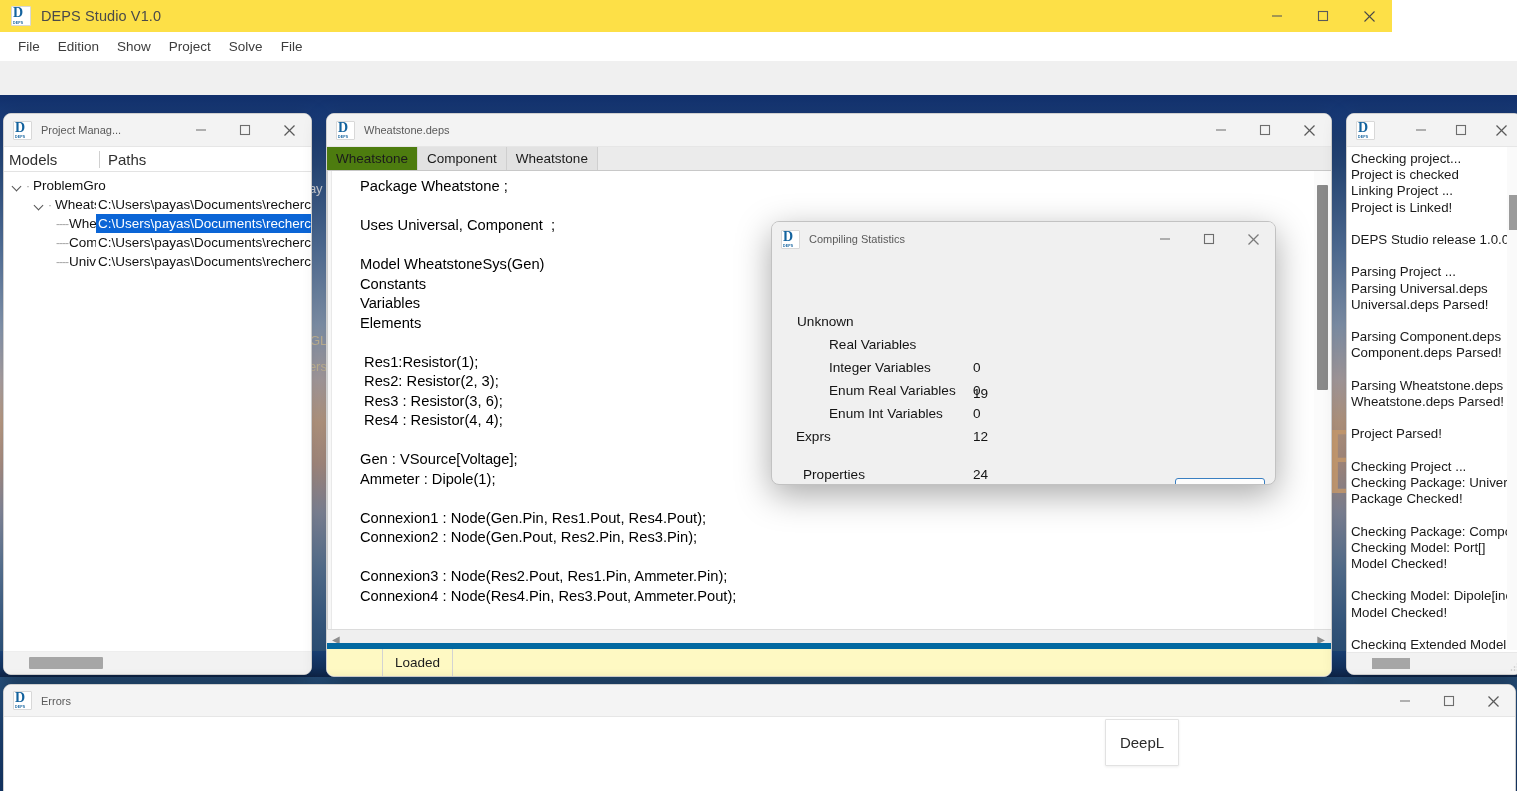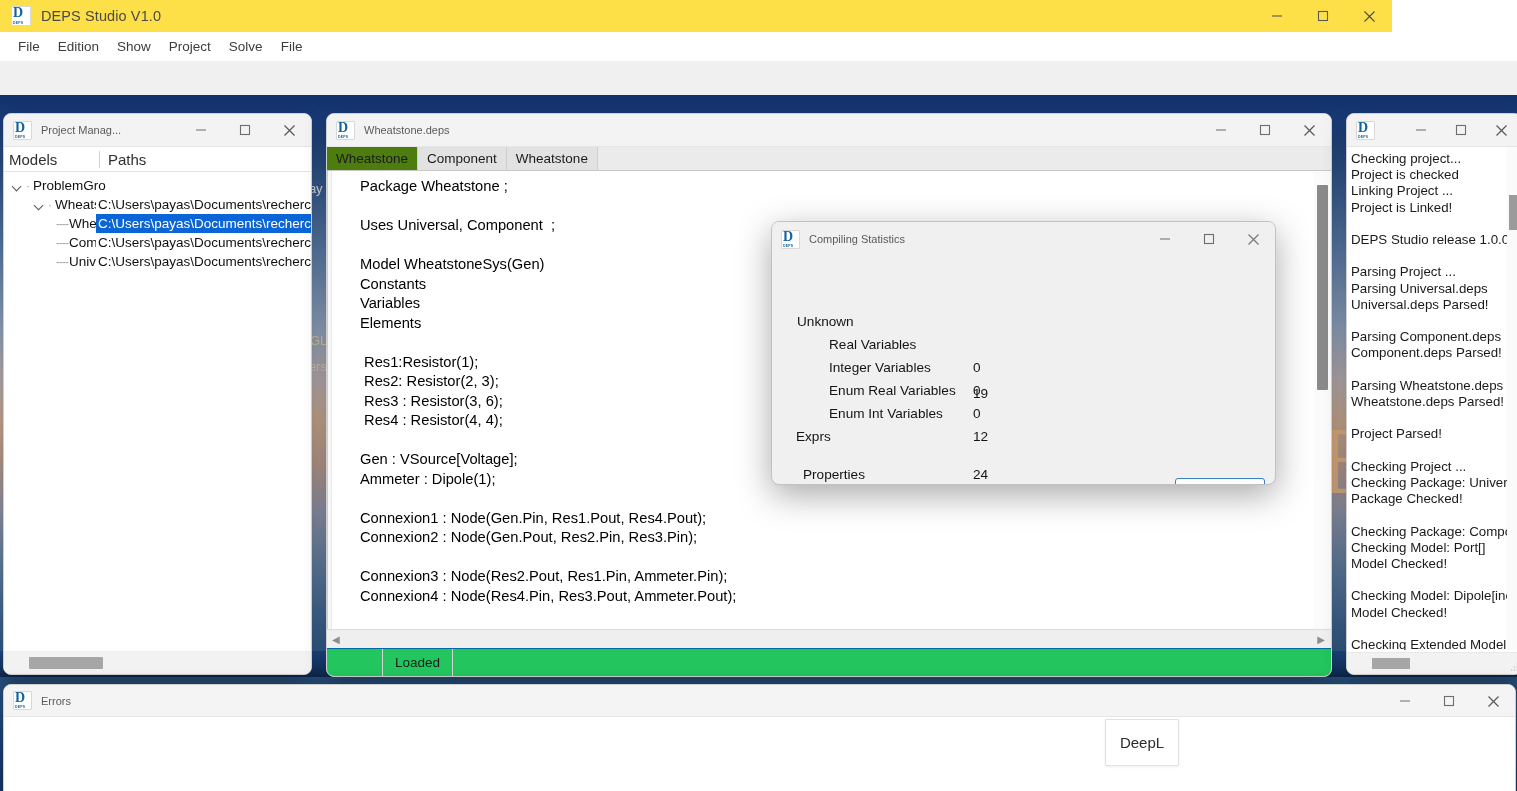--- a/index.html
+++ b/index.html
@@ -142,22 +142,22 @@
   }
   .ed-vscroll{position:absolute;right:0;top:0;width:17px;height:481px;background:#fbfbfb;}
   .ed-vthumb{position:absolute;left:3px;top:14px;width:11px;height:205px;background:#8a8a8a;border-radius:1px;}
   .ed-hscroll{
     position:absolute;left:0;bottom:0;width:1004px;height:19px;background:#efefef;
     border-top:1px solid #dcdcdc;display:flex;align-items:center;
   }
   .ed-harrow-l{margin-left:5px;color:#8d8d8d;font-size:10px;}
   .ed-harrow-r{position:absolute;right:6px;color:#8d8d8d;font-size:10px;}
   .statusbar{
-    position:absolute;left:0;bottom:0;width:1004px;height:27px;background:#22c55e;
-    border-top:1px solid #0369a1;display:flex;align-items:center;font-size:13.5px;color:#1c1c1c;
+    position:absolute;left:0;bottom:0;width:1004px;height:27px;background:#fef9c3;
+    border-top:6px solid #0369a1;display:flex;align-items:center;font-size:13.5px;color:#1c1c1c;
   }
   .sb-cell{height:27px;display:flex;align-items:center;padding:0 12px;border-right:1px solid #d3d3d3;}
   .sb-cell.first{width:55px;padding:0;}
 
   
   #logwin{left:1346px;top:113px;width:174px;height:560px;border-radius:8px 8px 8px 8px;}
   #logwin .w-title{padding-right:0;}
   #logwin .w-title .deps-logo{margin-right:0px;}
   .log-body{position:relative;height:503px;background:#ffffff;overflow:hidden;}
   .log-text{

